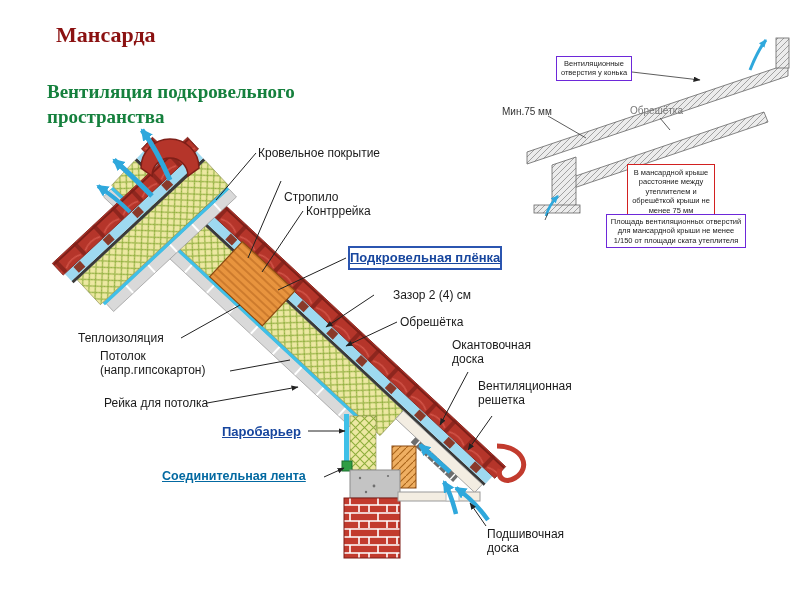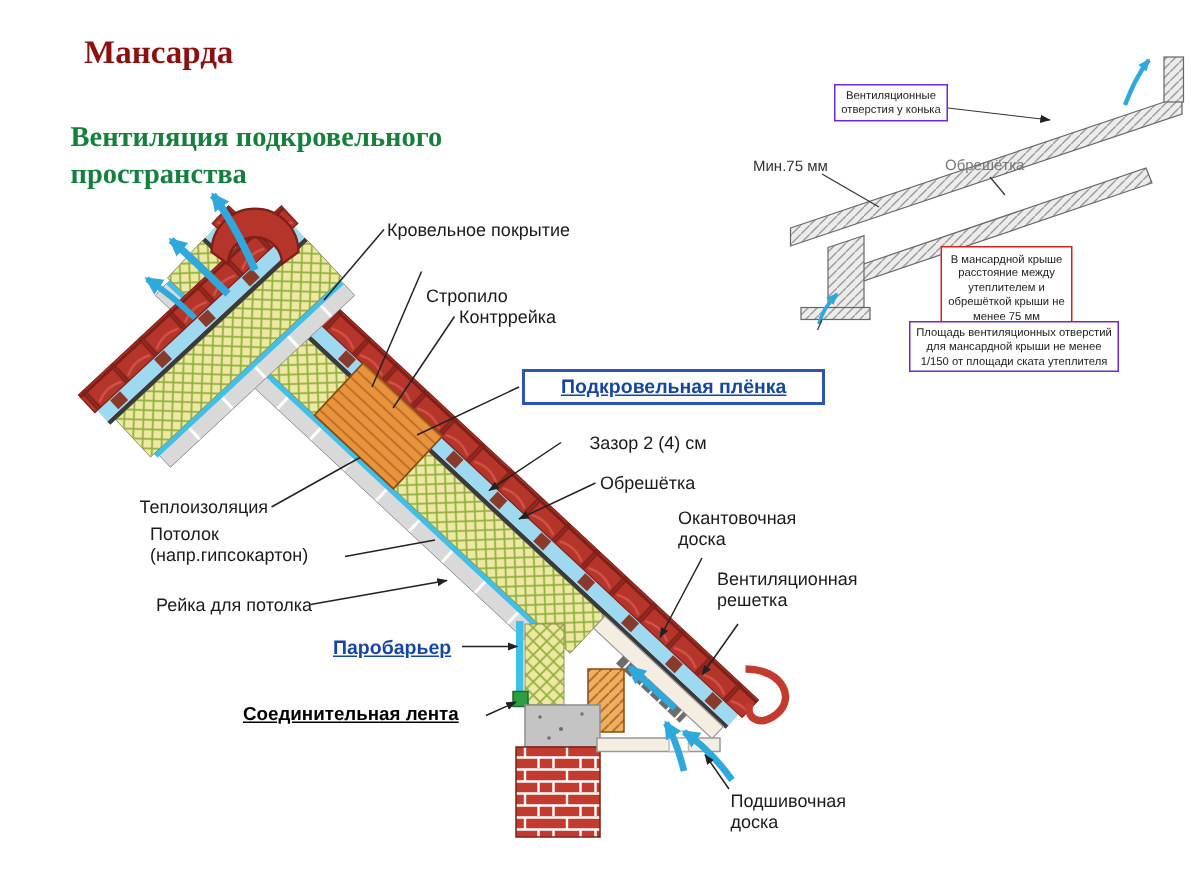--- a/index.html
+++ b/index.html
@@ -17,24 +17,24 @@
     font-size:19px; line-height:1.3; color:#15803d;
   }
   svg.diagram { position:absolute; left:0; top:0; }
   .lbl {
     position:absolute; font-size:12px; color:#1a1a1a;
     line-height:1.2; white-space:nowrap;
   }
   .lbl.wrap { white-space:normal; }
   .lbl.film-box {
     border:2px solid #2b55b0; color:#17469e; font-weight:bold;
-    text-decoration:underline; padding:2px 24px; font-size:13px; background:#fff;
+    text-decoration:underline; padding:2px 0; font-size:13px; background:#fff;
   }
   .lbl.blue-u { color:#17469e; font-weight:bold; text-decoration:underline; font-size:13px; }
-  .lbl.red-u  { color:#000000; font-weight:bold; text-decoration:underline; font-size:12.5px; }
+  .lbl.red-u  { color:#0369a1; font-weight:bold; text-decoration:underline; font-size:12.5px; }
   .inset-note {
     position:absolute; font-size:7.5px; color:#222; line-height:1.25;
     text-align:center; background:#fff;
   }
   .inset-note.bordered { border:1px solid #6d28d9; padding:2px 3px; }
   .inset-note.red-border { border:1.5px solid #d22020; padding:3px; }
   .inset-small { position:absolute; font-size:10px; color:#333; white-space:nowrap; }
   .inset-small.gray { color:#777; }
 </style>
 </head>
@@ -197,21 +197,21 @@
       </g>
     </g>
   </svg>
 
   <div class="lbl" style="left:258px; top:146px;">Кровельное покрытие</div>
   <div class="lbl" style="left:284px; top:166px;margin-top:24px;">Стропило</div>
   <div class="lbl" style="left:306px; top:204px;">Контррейка</div>
   <div class="lbl film-box" style="left:348px; top:246px;">Подкровельная плёнка</div>
   <div class="lbl" style="left:393px; top:288px;">Зазор 2 (4) см</div>
   <div class="lbl" style="left:400px; top:315px;">Обрешётка</div>
-  <div class="lbl" style="left:78px; top:331px;margin-left:15px;">Теплоизоляция</div>
+  <div class="lbl" style="left:78px; top:331px;">Теплоизоляция</div>
   <div class="lbl wrap" style="left:100px; top:349px; width:145px;">Потолок (напр.гипсокартон)</div>
   <div class="lbl" style="left:104px; top:396px;">Рейка для потолка</div>
   <div class="lbl blue-u" style="left:222px; top:424px;">Паробарьер</div>
   <div class="lbl red-u" style="left:162px; top:469px;">Соединительная лента</div>
   <div class="lbl wrap" style="left:452px; top:338px; width:95px;">Окантовочная доска</div>
   <div class="lbl wrap" style="left:478px; top:379px; width:105px;">Вентиляционная решетка</div>
   <div class="lbl wrap" style="left:487px; top:527px; width:90px;">Подшивочная доска</div>
 
   <div class="inset-note bordered" style="left:556px; top:56px; width:76px;">Вентиляционные отверстия у конька</div>
   <div class="inset-small" style="left:502px; top:106px;">Мин.75 мм</div>

